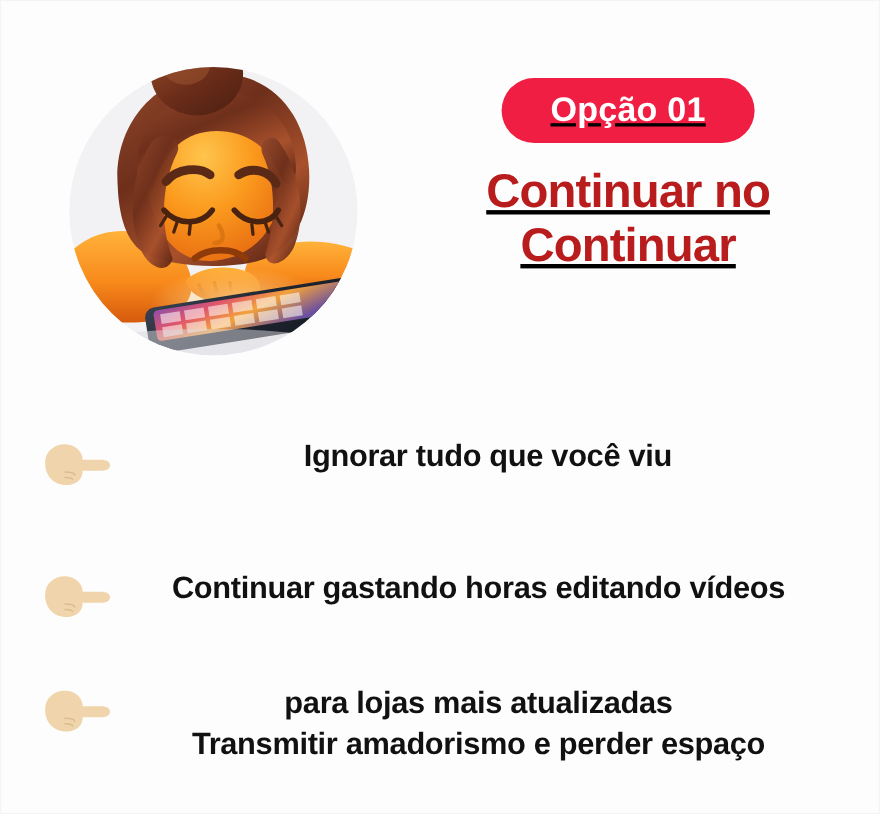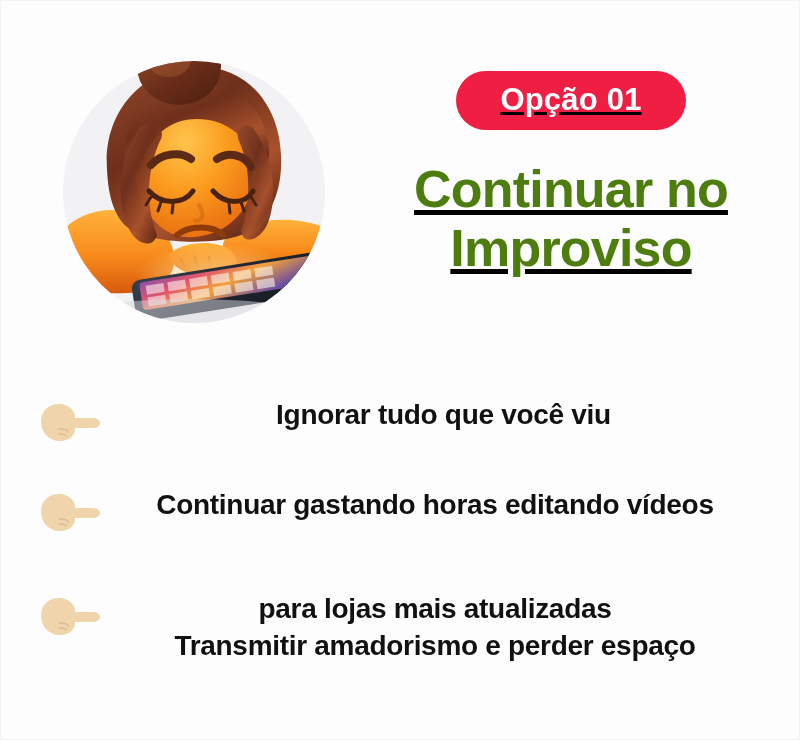--- a/index.html
+++ b/index.html
@@ -74,25 +74,25 @@
     border-radius: 34px;
     padding: 13px 44px 15px 44px;
     font-size: 31px;
     font-weight: bold;
     letter-spacing: 0.2px;
     line-height: 1;
     white-space: nowrap;
   }
 
   #hero-heading {
-    margin-top: 30px;
+    margin-top: 20px;
     width: 430px;
     text-align: center;
-    color: #4d7c0f;
-    font-size: 52px;
+    color: #b91c1c;
+    font-size: 43px;
     font-weight: bold;
     line-height: 1.14;
     letter-spacing: -0.8px;
   }
 
   
   #bullets {
     position: absolute;
     left: 0;
     top: 378px;
@@ -118,21 +118,21 @@
     text-align: center;
     color: #111111;
     font-weight: bold;
     font-size: 28px;
     line-height: 1.32;
     letter-spacing: -0.3px;
     padding-right: 34px;
   }
 
   #bullet-1 { margin-top: 18px; gap: 17px; }
-  #bullet-2 { margin-top: 44px; }
+  #bullet-2 { margin-top: 74px; }
   #bullet-3 { margin-top: 58px; }
 
   #bullet-1 .bullet-text { font-size: 28px; }
   #bullet-2 .bullet-text { font-size: 28px; }
   #bullet-3 .bullet-text { font-size: 28px; }
 
   .bullet-line { display: block; }
 </style>
 </head>
 <body>
@@ -256,21 +256,21 @@
         <ellipse cx="150" cy="300" rx="128" ry="20" fill="#d9d9df" opacity="0.5"></ellipse>
       </g>
     </svg>
   </div>
 
   <div id="hero-text">
     <div id="badge">Opção 01</div>
 
     <div id="hero-heading">
       <span class="bullet-line">Continuar no</span>
-      <span class="bullet-line">Improviso</span>
+      <span class="bullet-line">Continuar</span>
     </div>
   </div>
 </div>
 
 <div id="bullets">
 
   <div class="bullet" id="bullet-1">
     <div class="bullet-hand">
       <svg viewBox="0 0 68 44" width="68" height="44">
         <g fill="#f0d5ac">

